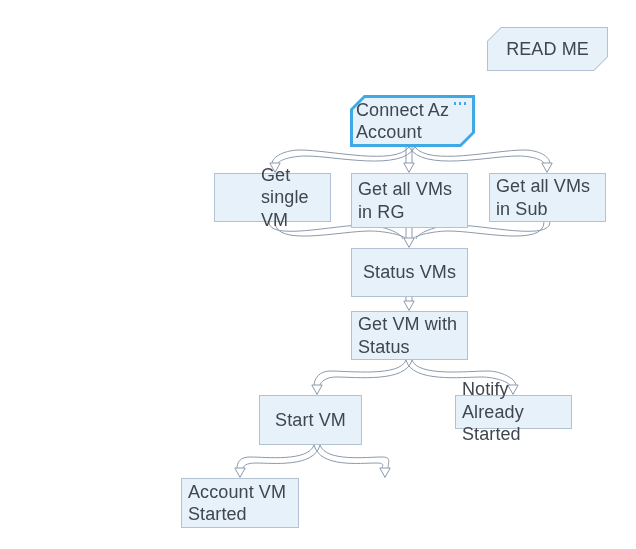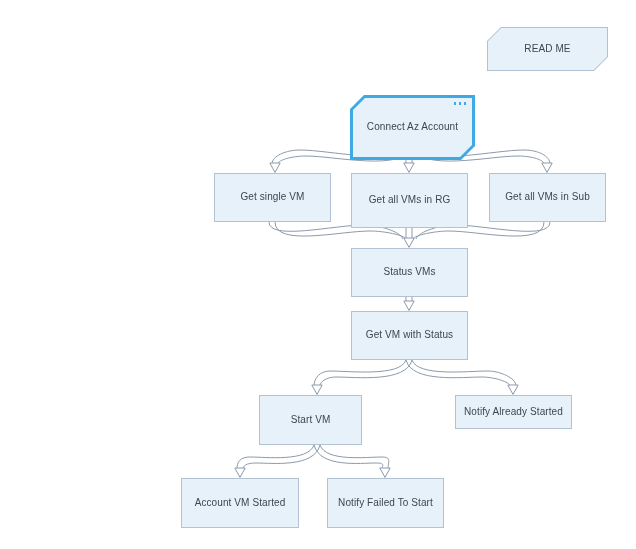--- a/index.html
+++ b/index.html
@@ -29,21 +29,21 @@
   .node {
     position: absolute;
     box-sizing: border-box;
     background: #e6f1f9;
     border: 1px solid #b3c2d2;
     display: flex;
     align-items: center;
     justify-content: center;
     text-align: left;
     color: #3f4650;
-    font-size: 10px;
+    font-size: 18px;
     line-height: 1.25;
     letter-spacing: 0.1px;
     z-index: 3;
   }
   .node .label {
     display: block;
     padding: 0 6px;
   }
   
   .node.chamfer {
@@ -167,31 +167,31 @@
       <path d="M 314 445 C 320 468, 360 463, 376 463 C 386 463, 382 466, 382 469" fill="none" stroke="#8c9aac" stroke-width="1"></path>
       <use href="#ah" x="385" y="468"></use>
     </g>
   </svg>
 
   <div class="node chamfer" style="left:487px; top:27px; width:121px; height:44px;">
     <span class="shape"></span>
     <span class="label">READ ME</span>
   </div>
 
-  <div class="node chamfer selected" style="left:350px; top:95px; width:125px; height:65px;">
+  <div class="node chamfer selected" style="left:350px; top:95px; width:125px; height:52px;">
     <span class="shape"></span>
     <span class="dots">
       <i></i>
         <i></i>
         <i></i>
     </span>
     <span class="label">Connect Az Account</span>
   </div>
 
-  <div class="node" style="left:214px; top:173px; width:117px; height:49px;">
+  <div class="node" style="left:214px; top:173px; width:117px; height:49px;padding-left:40px;">
     <span class="label">Get single VM</span>
   </div>
 
   <div class="node" style="left:351px; top:173px; width:117px; height:55px;">
     <span class="label">Get all VMs in RG</span>
   </div>
 
   <div class="node" style="left:489px; top:173px; width:117px; height:49px;">
     <span class="label">Get all VMs in Sub</span>
   </div>
@@ -209,17 +209,14 @@
   </div>
 
   <div class="node" style="left:455px; top:395px; width:117px; height:34px;">
     <span class="label">Notify Already Started</span>
   </div>
 
   <div class="node" style="left:181px; top:478px; width:118px; height:50px;">
     <span class="label">Account VM Started</span>
   </div>
 
-  <div class="node" style="left:327px; top:478px; width:117px; height:50px;">
-    <span class="label">Notify Failed To Start</span>
-  </div>
 
 </div>
 
 </body></html>

